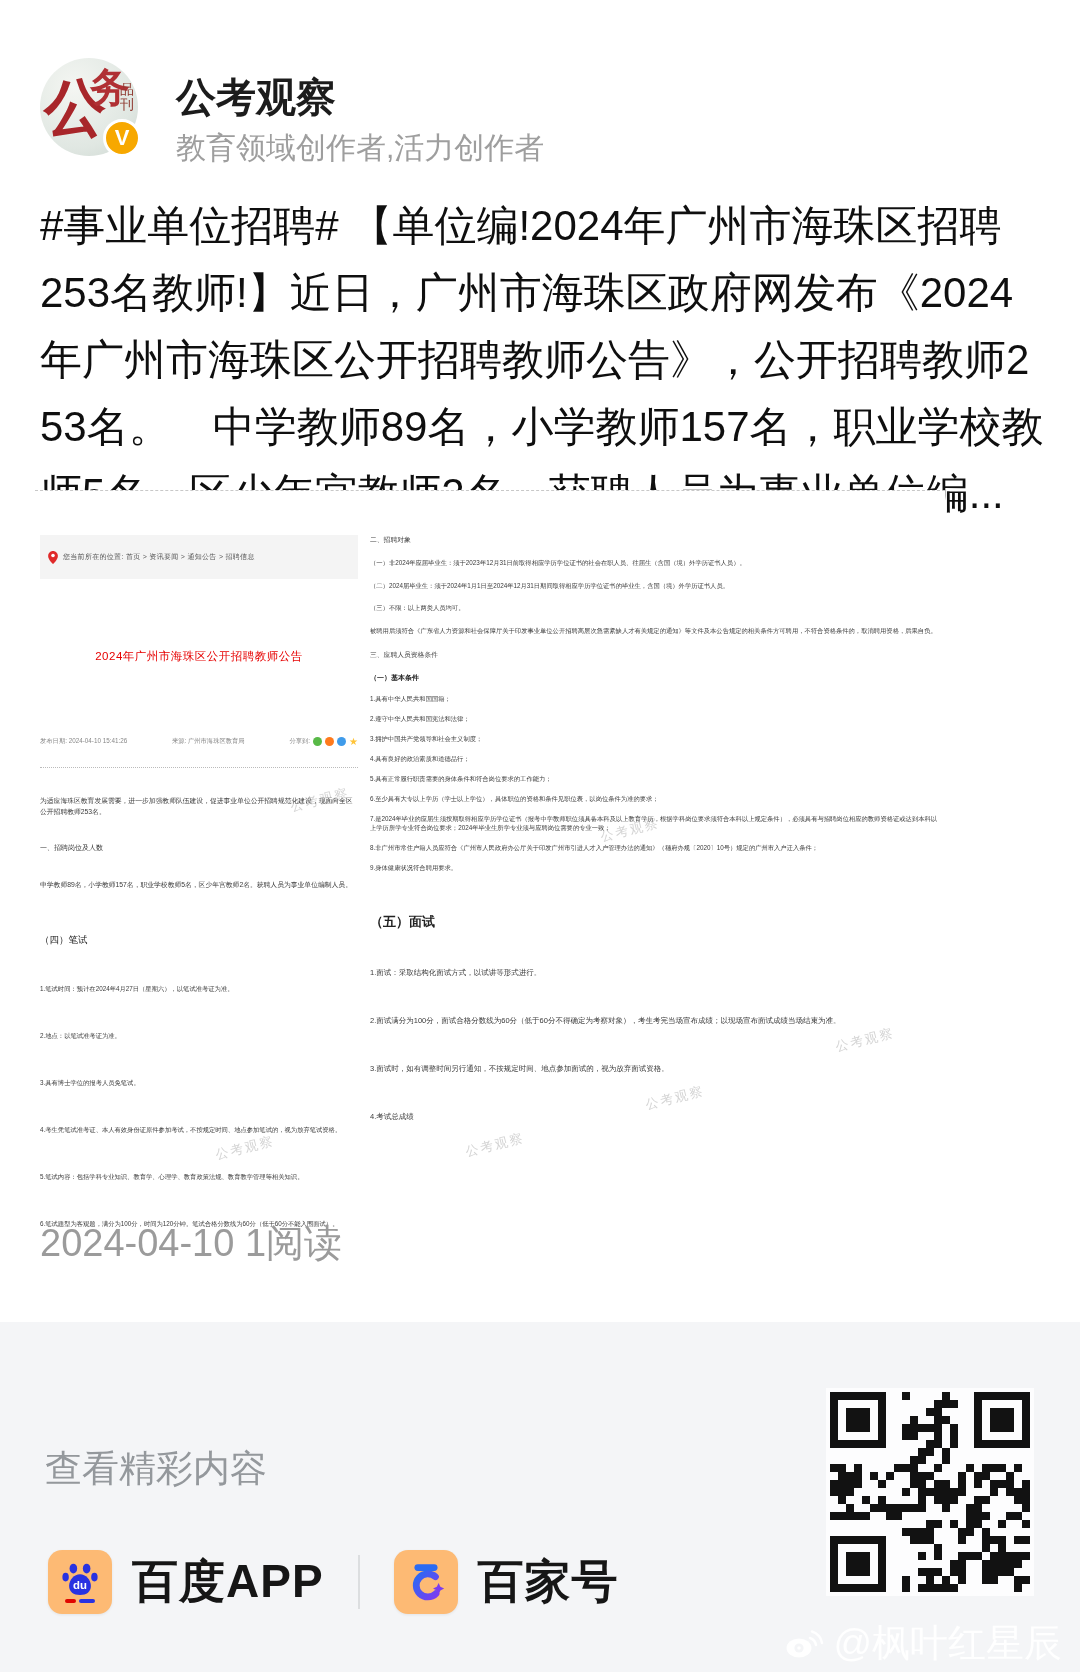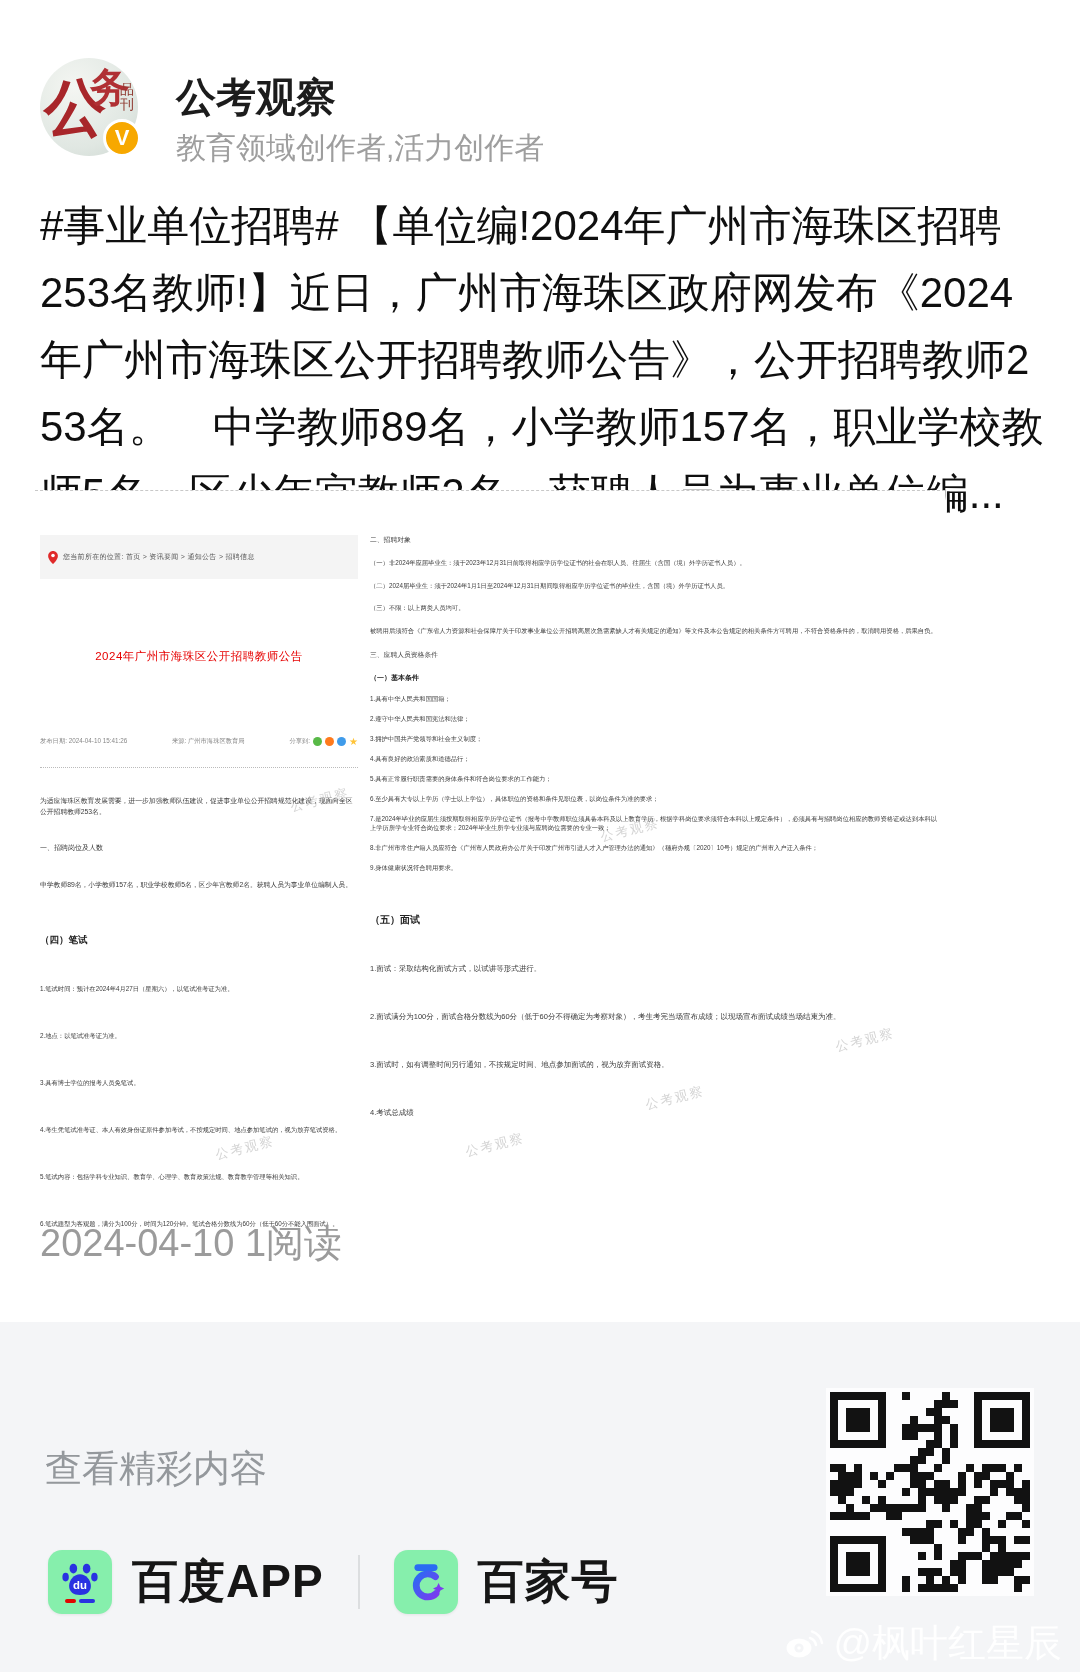--- a/index.html
+++ b/index.html
@@ -33,40 +33,40 @@
     align-items:center;font-size:6.3px;color:#888;filter:blur(.3px)}
   #doc .share-wrap{display:flex;align-items:center;gap:3px}
   #doc .sh{width:9px;height:9px;border-radius:50%;display:inline-block}
   #doc .sh-star{font-size:10px;line-height:9px;color:var(--share_gold)}
   #doc .doc-sep{position:absolute;left:5px;top:276px;width:318px;border-top:1px dotted #bbb}
   #doc .col-left{position:absolute;left:5px;top:278px;width:315px;filter:blur(.35px)}
   #doc .col-right{position:absolute;left:335px;top:44px;width:572px;filter:blur(.35px)}
   
   .lp{font-size:6.8px;margin-top:26px;color:#3a3a3a;line-height:11px}
   .lh{font-size:7px;margin-top:26px;color:#333}
-  .lhb{font-size:9.5px;font-weight:bold;margin-top:44px;color:#222}
+  .lhb{font-size:9.5px;font-weight:normal;margin-top:44px;color:#222}
   .ln{font-size:6.3px;margin-top:37px;color:#3a3a3a;line-height:10px}
   .rh{font-size:6.8px;color:#444;margin-top:0}
   .rh2{font-size:6.8px;color:#444;margin-top:15px}
   .rhb{font-size:7px;font-weight:bold;margin-top:13px;color:#222}
-  .rhb2{font-size:10px;font-weight:bold;margin-top:40px;color:#222}
+  .rhb2{font-size:13px;font-weight:bold;margin-top:40px;color:#222}
   .rp{font-size:6.3px;margin-top:13px;line-height:9.5px;color:#3a3a3a}
   .rs{font-size:6.3px;margin-top:10.5px;line-height:9.5px;color:#3a3a3a}
   .rl{font-size:7.5px;margin-top:36px;line-height:12px;color:#3a3a3a}
   .rl2{font-size:7.5px;margin-top:26px;line-height:21px;color:#3a3a3a}
   .wm{position:absolute;font-size:13px;color:rgba(110,110,110,.30);transform:rotate(-14deg);letter-spacing:2px;pointer-events:none}
   
   #date-views{position:absolute;left:40px;top:1218px;font-size:38px;color:#9b9b9b}
   
   #footer{position:absolute;left:0;top:1322px;width:1080px;height:350px;background:var(--footer_bg)}
   #footer .scan1{position:absolute;left:45px;top:60px;font-size:37px;color:#94989c}
   #footer .scan2{position:absolute;left:45px;top:122px;font-size:37px;color:#94989c}
   #qr{position:absolute;left:826px;top:66px;width:208px;height:208px;background:#fdfdfe;padding:0}
   #logos{position:absolute;left:48px;top:228px;display:flex;align-items:center}
-  .app-ic{width:64px;height:64px;background:#86efac;border-radius:14px;display:flex;flex-direction:column;
+  .app-ic{width:64px;height:64px;background:#fdba74;border-radius:14px;display:flex;flex-direction:column;
     align-items:center;justify-content:center;box-shadow:0 1px 3px rgba(0,0,0,.07)}
   .brand-label{font-size:46px;font-weight:bold;color:#161616;margin-left:20px;letter-spacing:1px}
   .v-div{width:2px;height:54px;background:#dcdee0;margin:0 34px}
   .b-bars{display:flex;gap:3px;margin-top:2px;align-items:center}
   .bar-red{width:11px;height:4px;background:var(--baidu_red);border-radius:2px}
   .bar-blue{width:16px;height:4px;background:var(--baidu_blue);border-radius:2px}
   #weibo-mark{position:absolute;right:18px;top:296px;display:flex;align-items:center;gap:8px;
     color:rgba(255,255,255,.92);font-size:38px;font-weight:500}
   .logo-btn{display:flex;align-items:center;cursor:pointer}
 </style>

